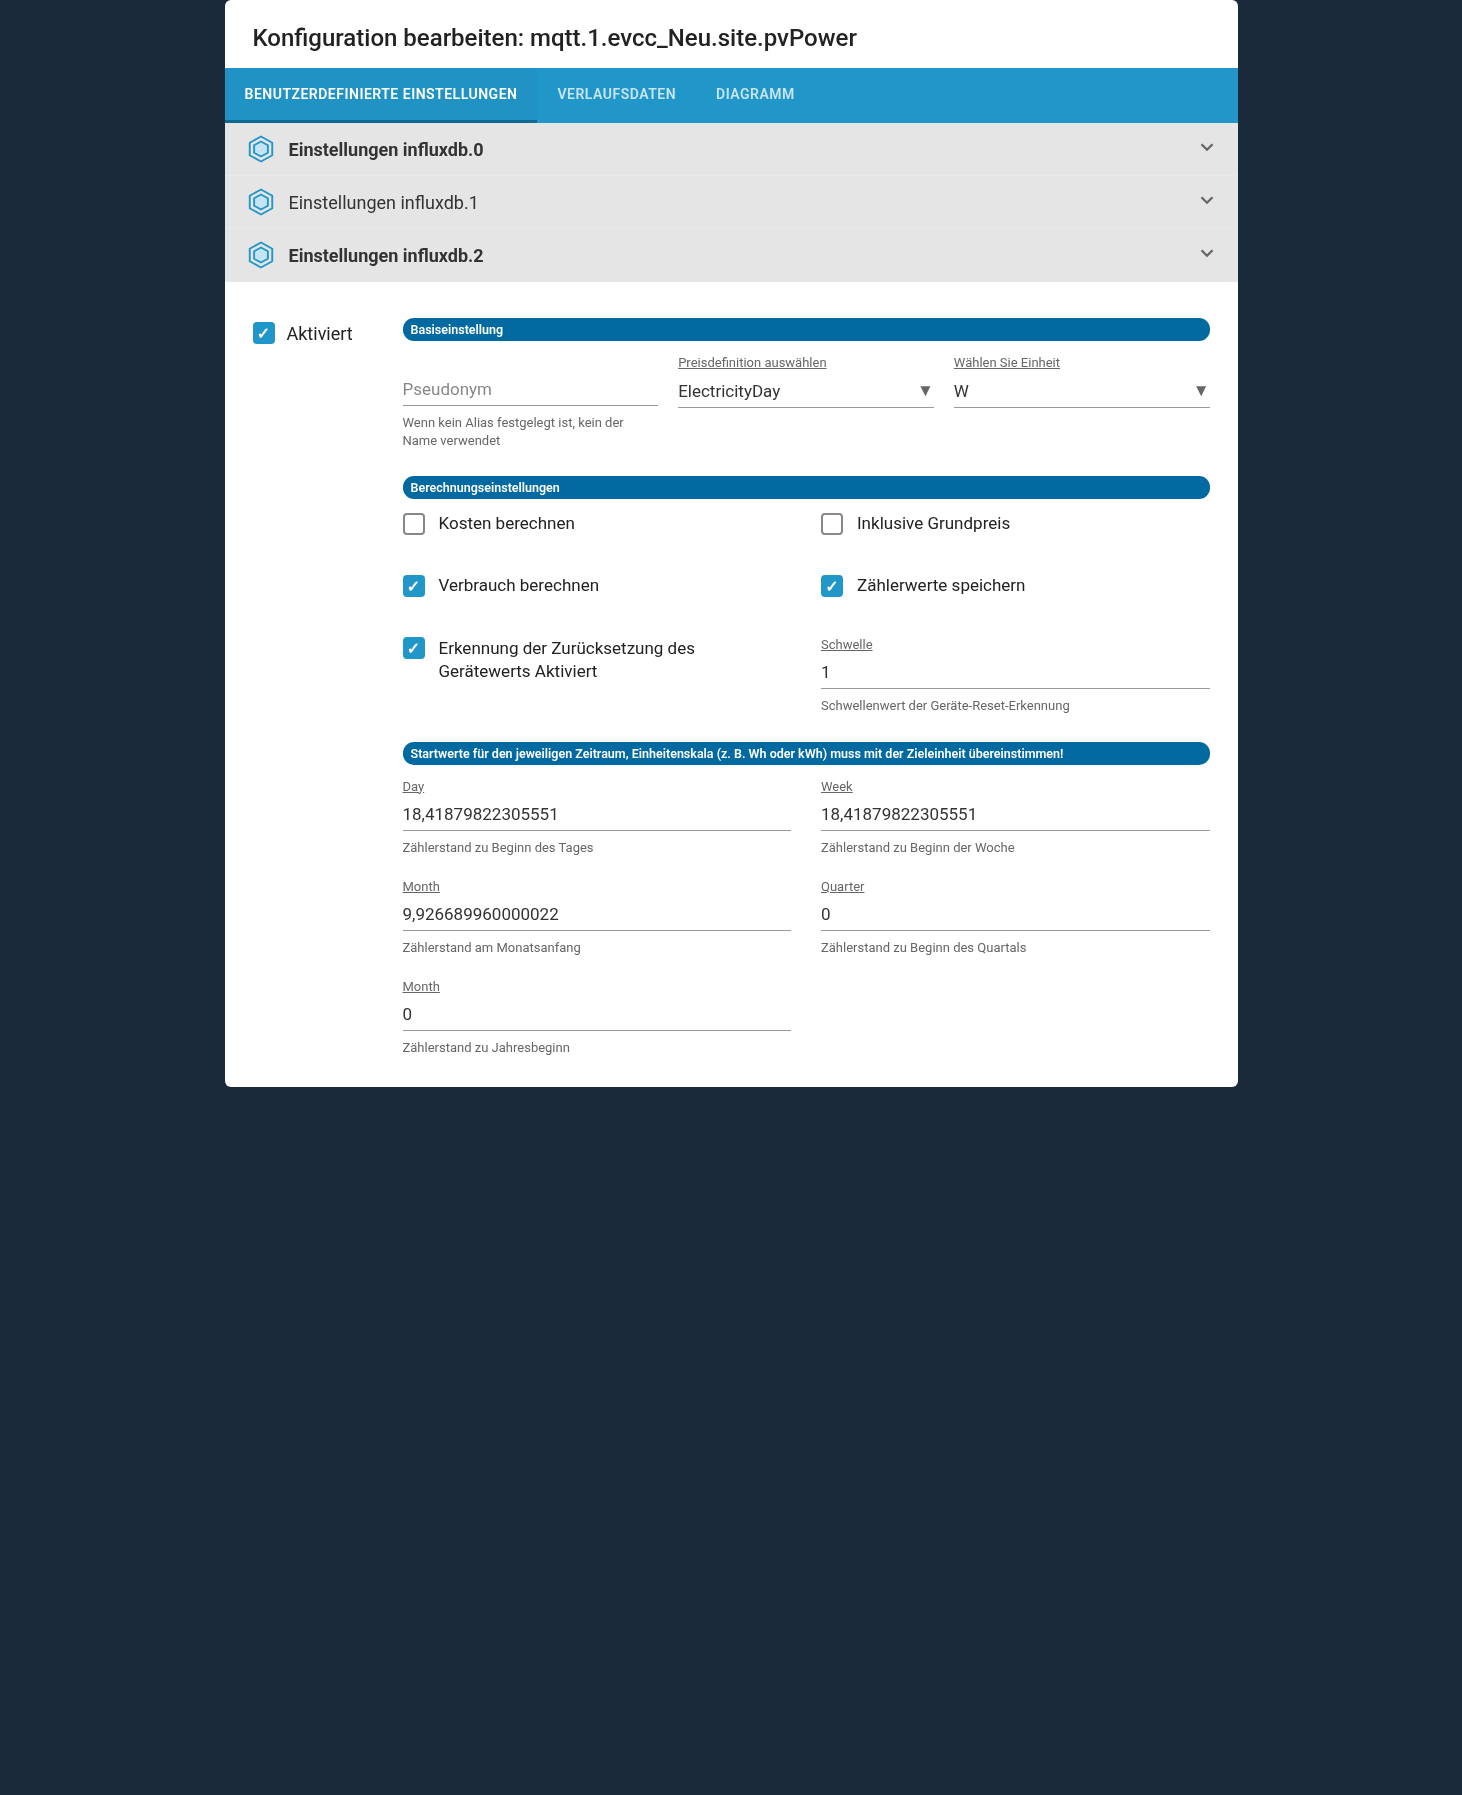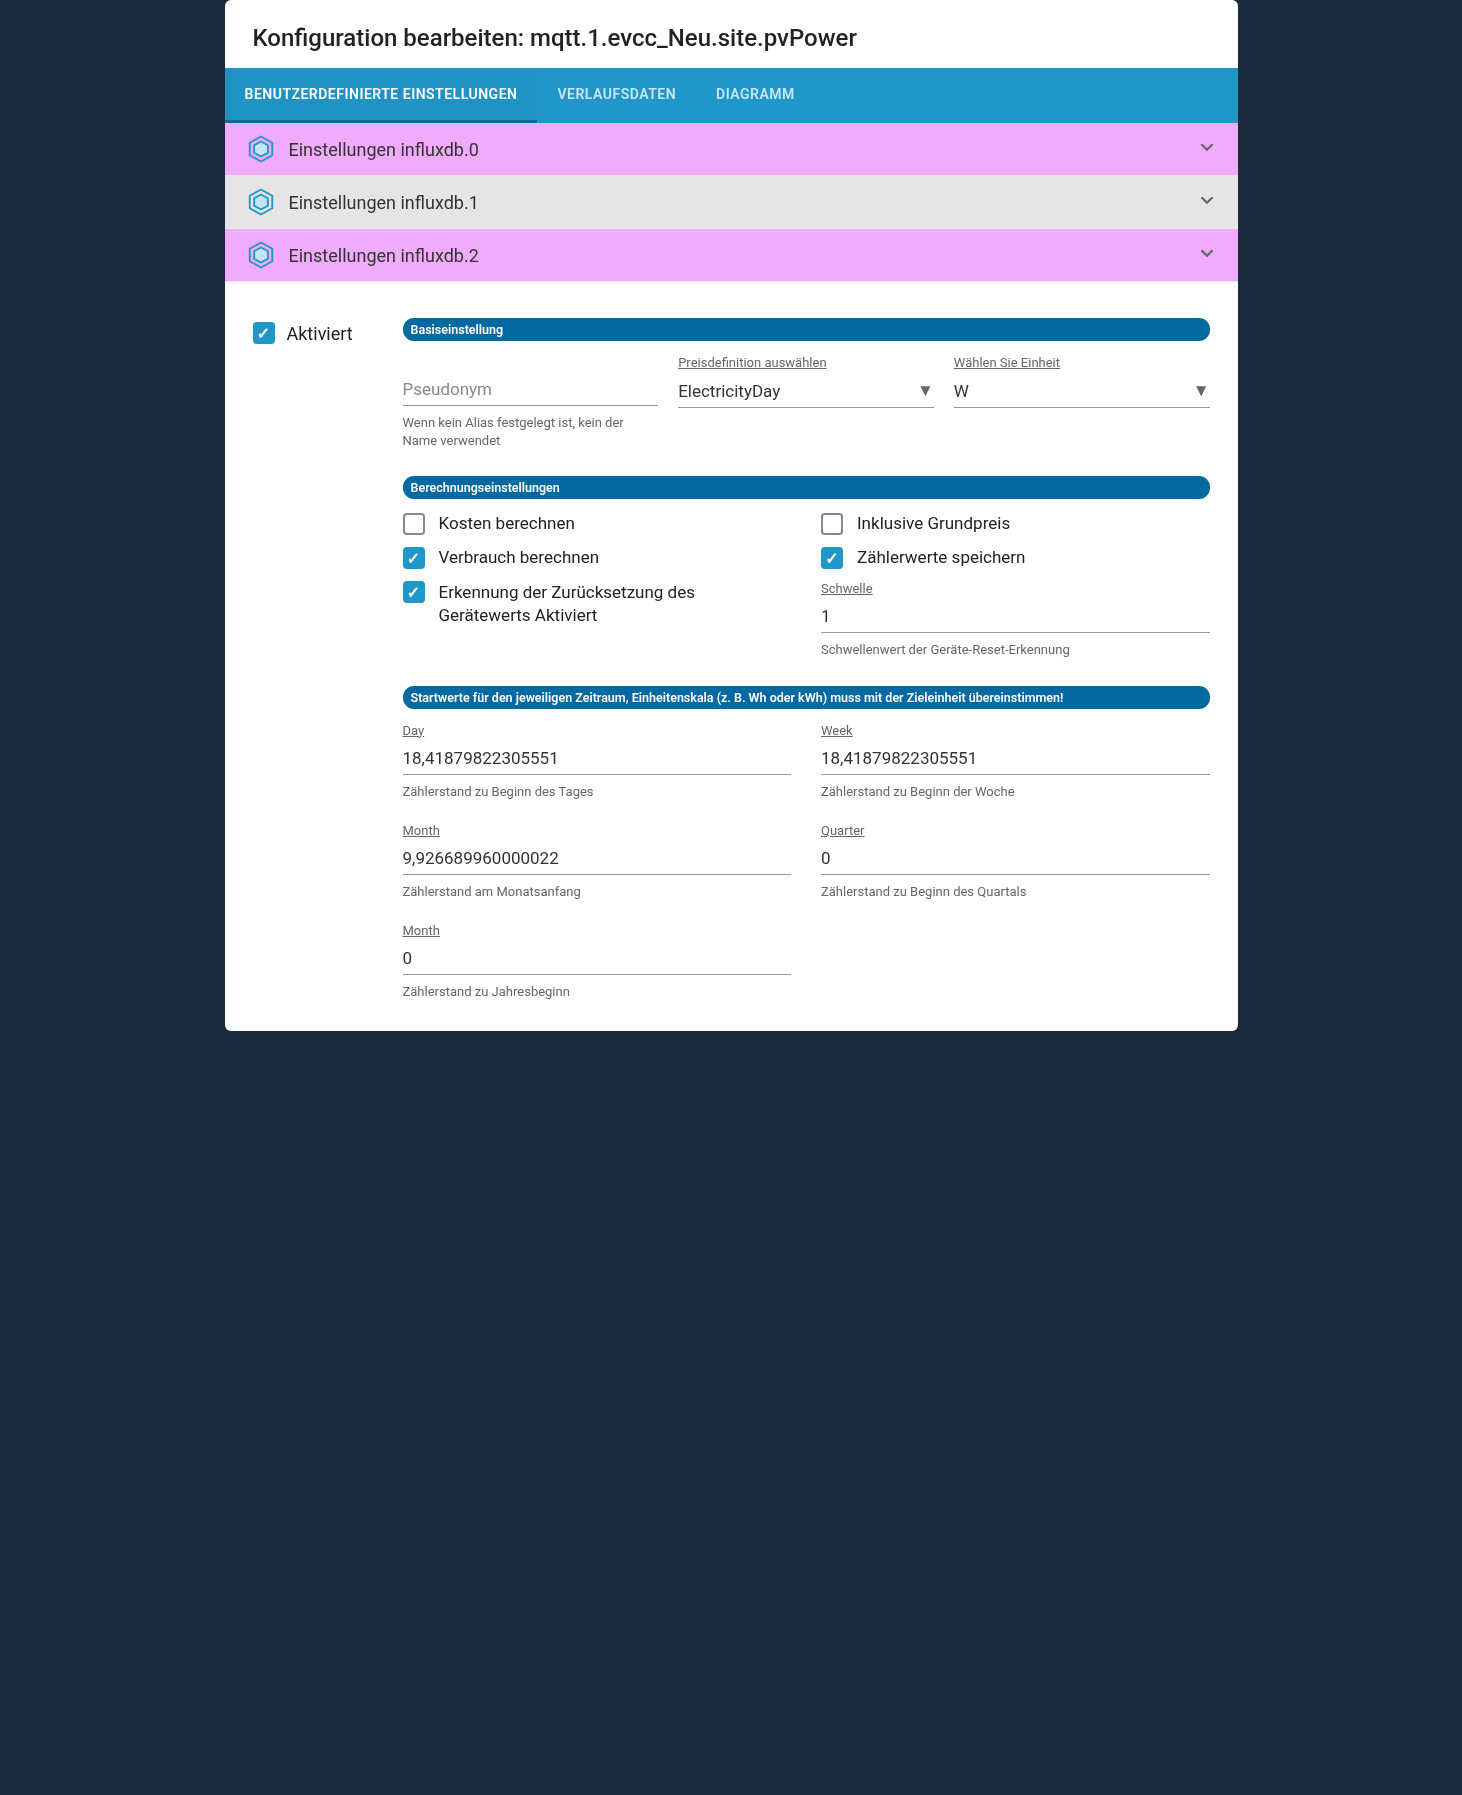--- a/index.html
+++ b/index.html
@@ -42,21 +42,21 @@
     color: #fff;
     border-bottom-color: #0a6a90;
     background: rgba(0,0,0,0.02);
   }
   .panel {
     display: flex;
     align-items: center;
     padding: 10px 20px;
     border-bottom: 1px solid #e9e9e9;
   }
-  .panel.grey { background: #f0abfc; }
+  .panel.grey { background: #e5e5e5; font-weight: bold; }
   .panel.light { background: #e5e5e5; }
   .panel.green { background: #e0f7e0; padding: 22px 20px; border-bottom: 1px solid #d0d0d0;}
   .panel-icon {
     width: 32px; height: 32px;
     margin-right: 12px;
     display:flex;align-items:center;justify-content:center;
   }
   .panel-title {
     font-size: 18px;
     color: #333;
@@ -138,21 +138,21 @@
   .field-help {
     font-size: 13px;
     color: #666;
     margin-top: 8px;
     line-height: 1.4;
   }
   .drop-arrow { color:#666; }
   .calc-grid {
     display: grid;
     grid-template-columns: 1fr 1fr;
-    gap: 12px 30px;
+    gap: 40px 30px;
     margin-bottom: 26px;
   }
   .calc-row {
     display:flex;
     align-items:flex-start;
     gap:14px;
     font-size:17px;
     color:#222;
   }
   .schwelle { display:flex; flex-direction:column; }

